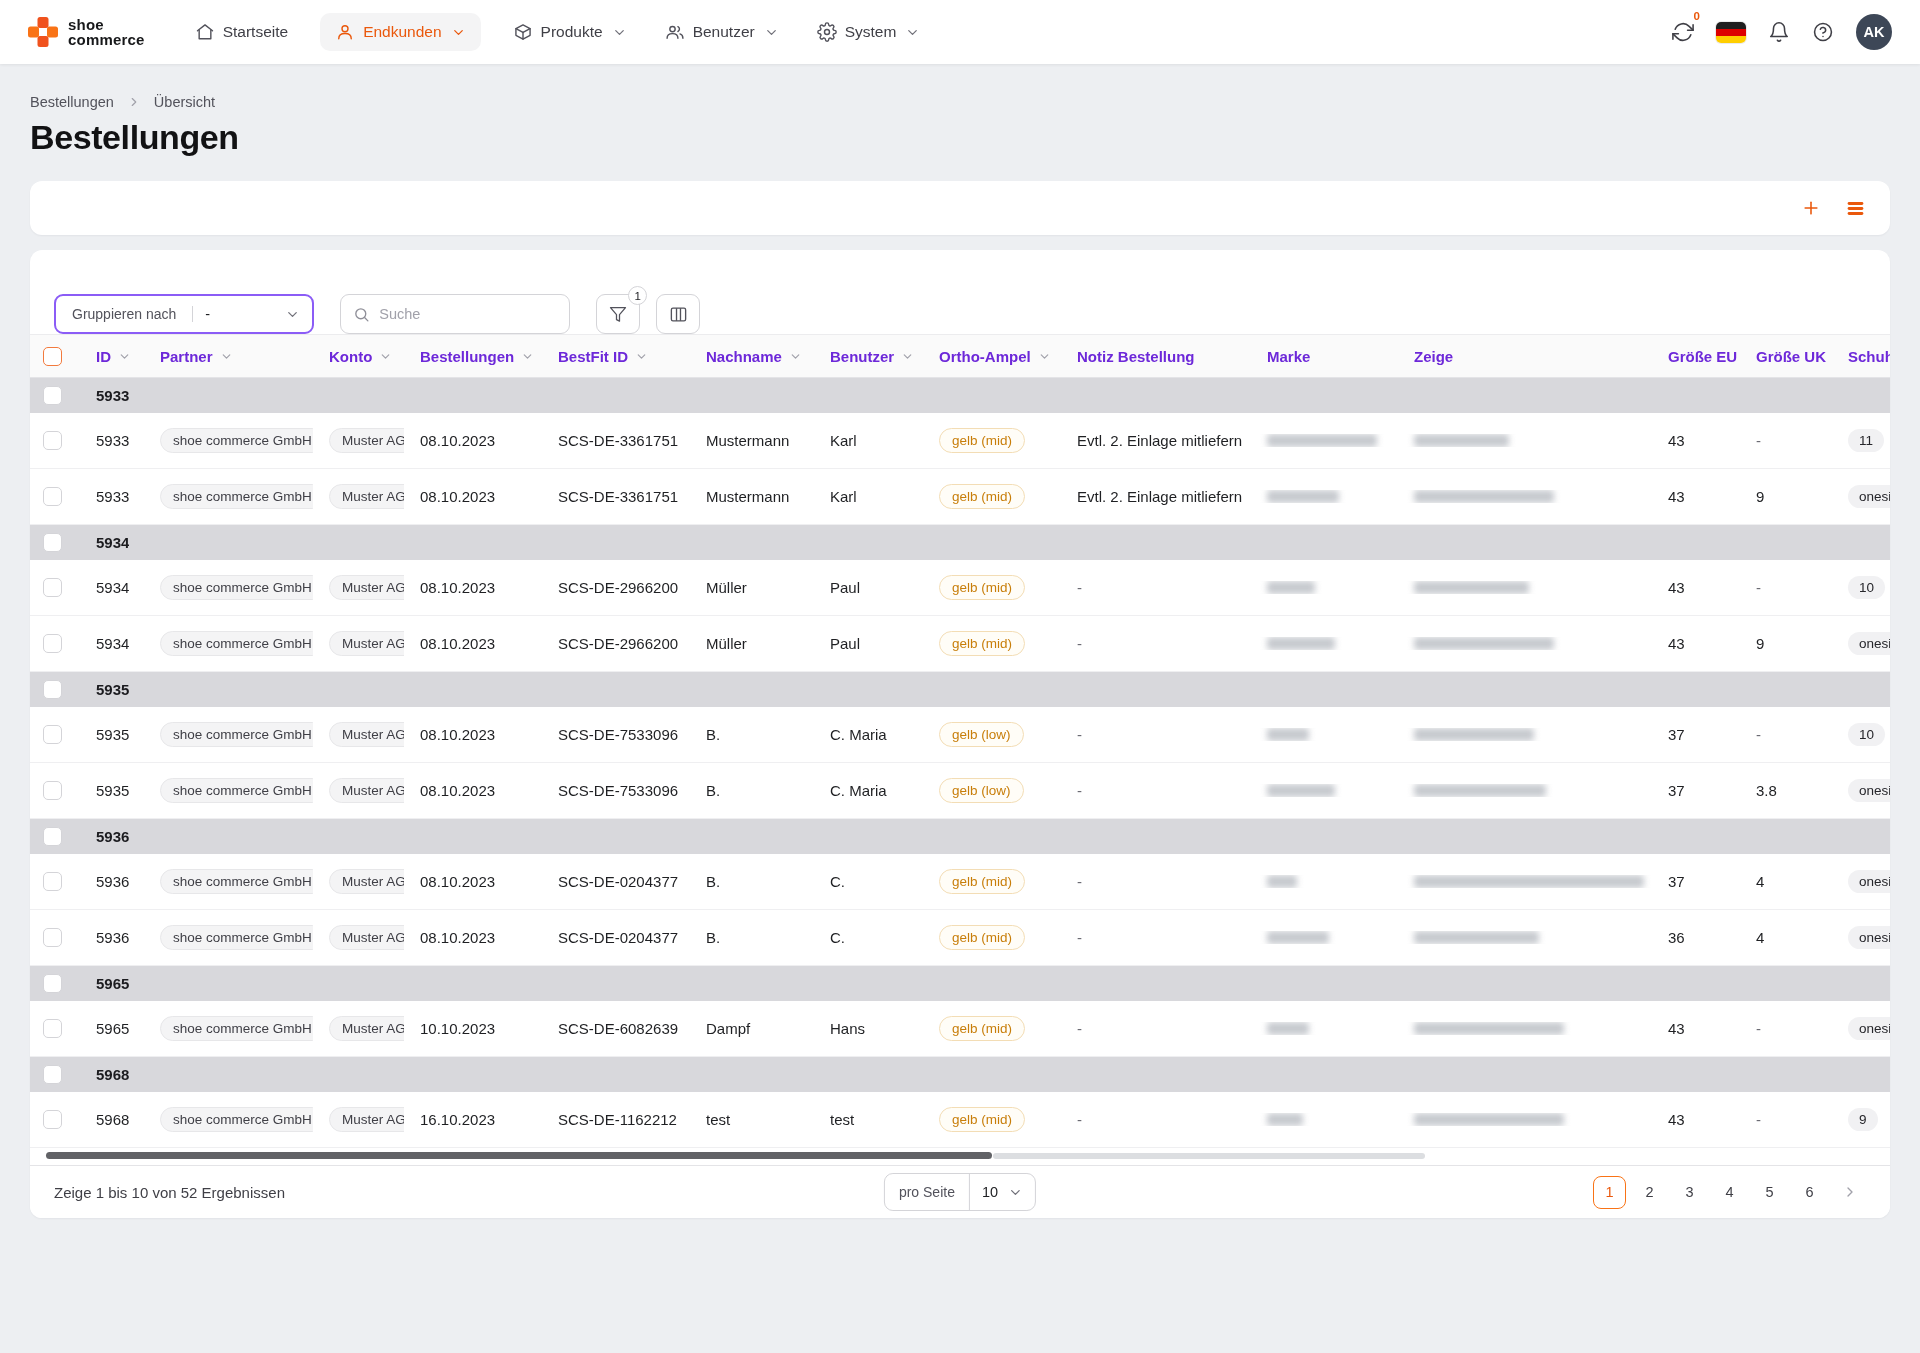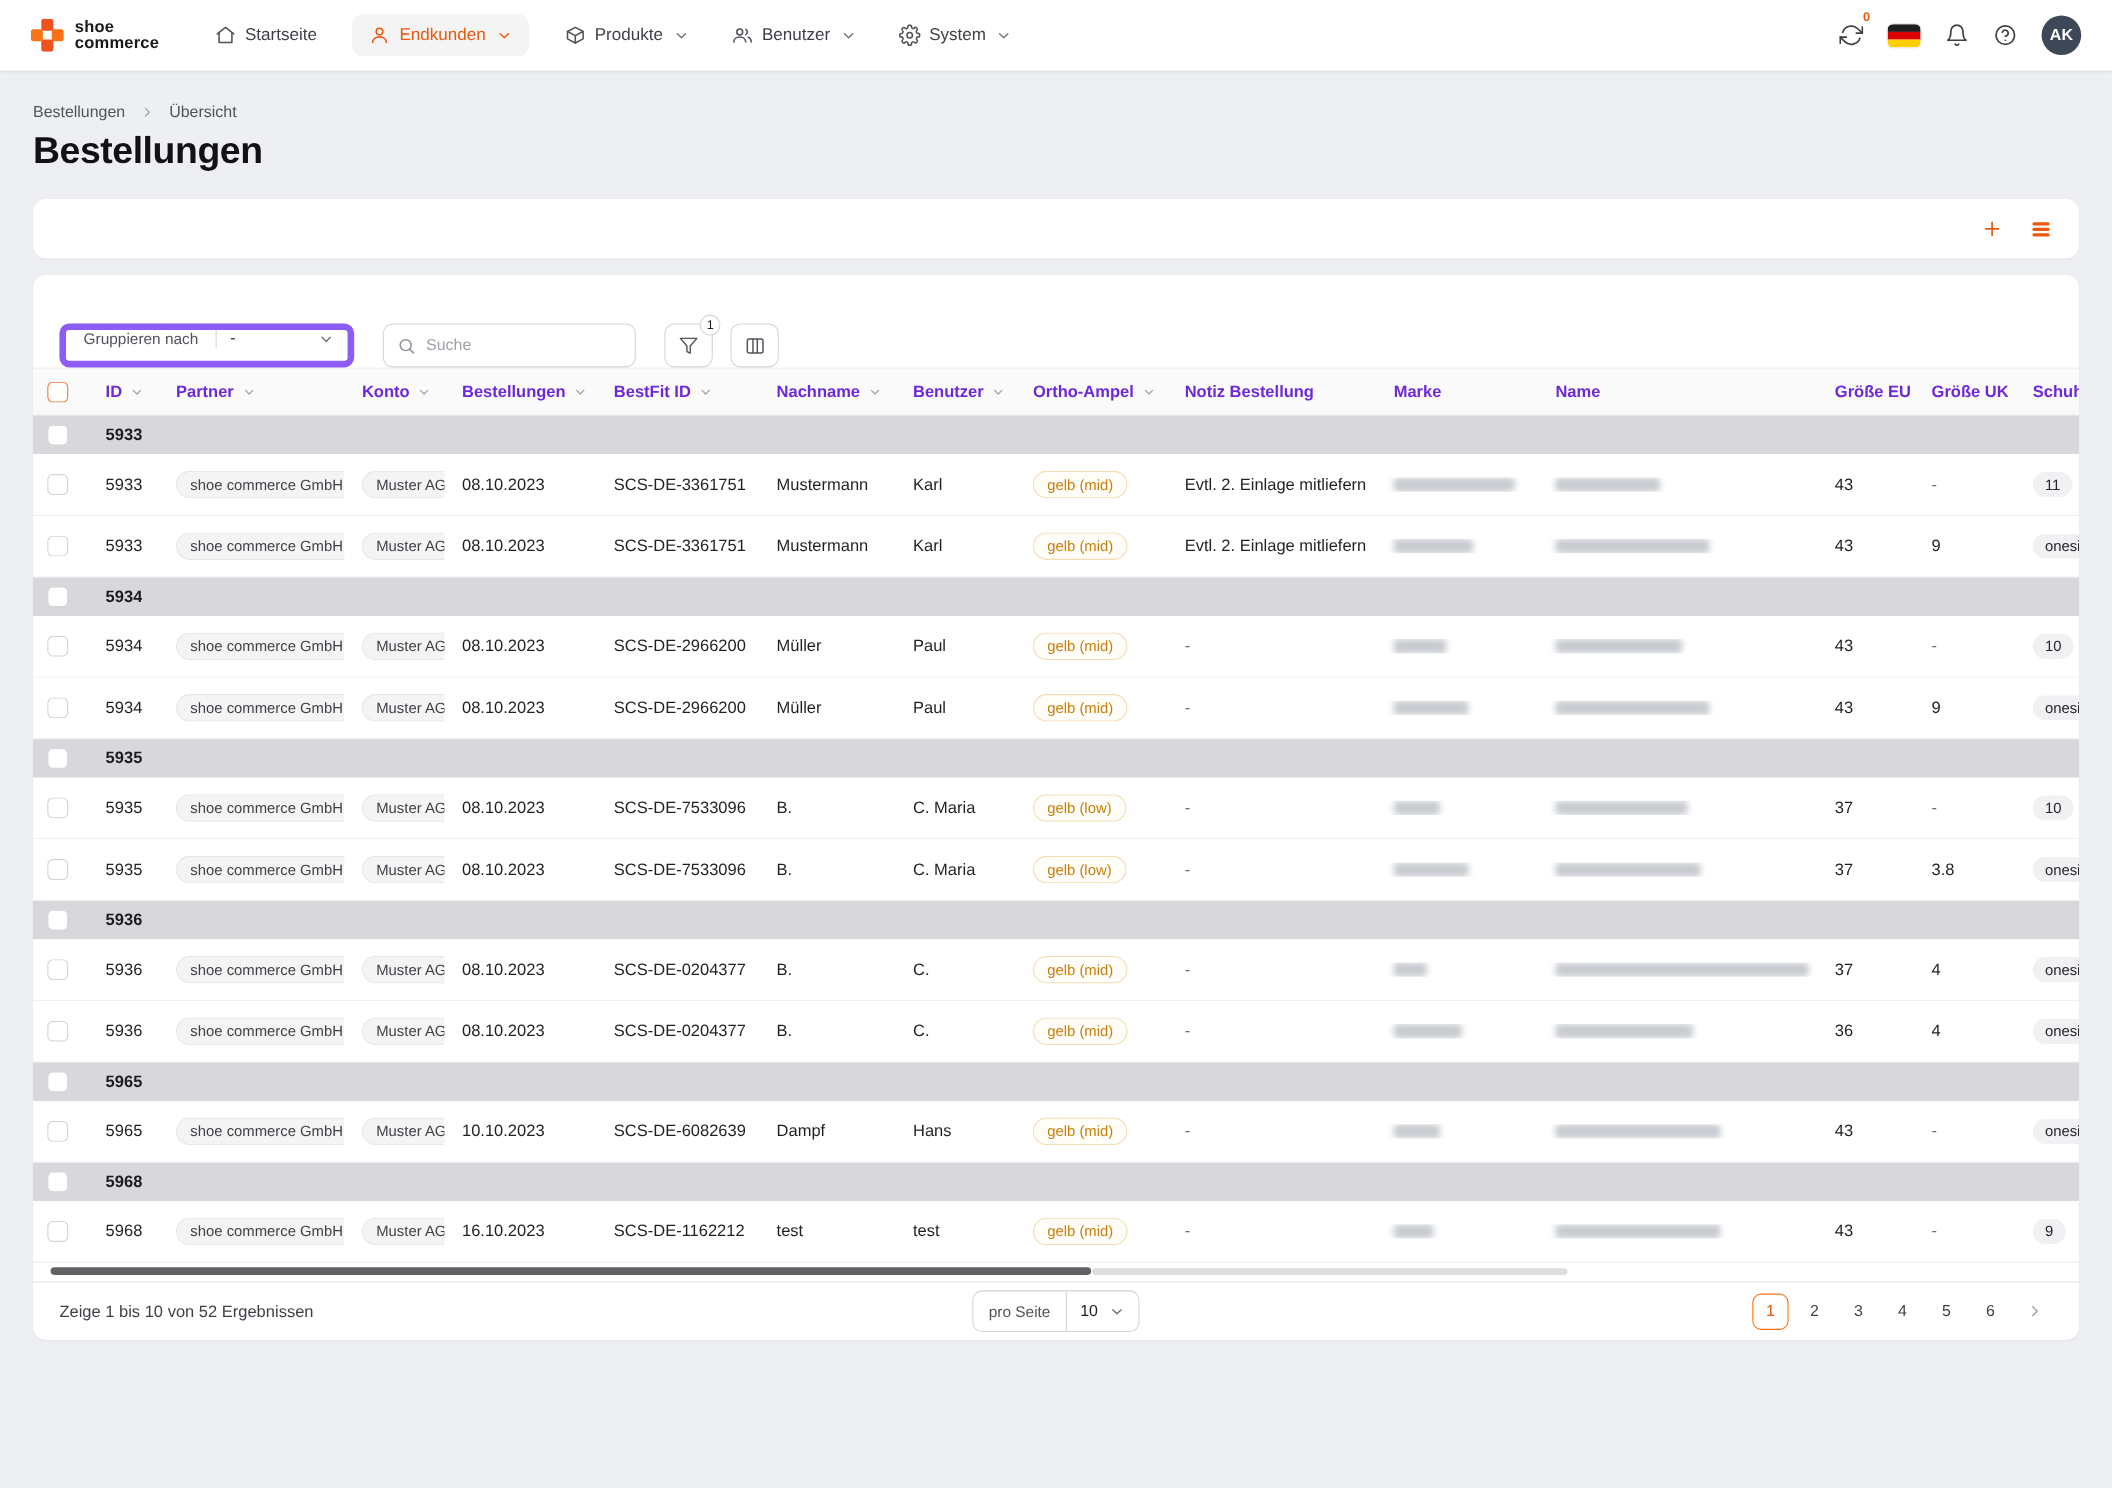--- a/index.html
+++ b/index.html
@@ -47,21 +47,21 @@
   .card{background:#fff;border-radius:12px;box-shadow:0 1px 2px rgba(16,24,40,.05)}
   .card-top{margin-top:24px;height:54px;display:flex;align-items:center;justify-content:flex-end;gap:24px;padding:0 24px}
   .card-top .actico{color:var(--accent);cursor:pointer}
 
   .card-main{margin-top:15px;padding-top:20px;overflow:hidden;position:relative}
   .back-row{display:flex;justify-content:flex-end;padding:0 24px}
   .back-btn{background:var(--accent-soft);color:#5c1a06;border:none;border-radius:9px;height:40px;
     padding:0 19px;font-size:15px;font-weight:600;font-family:inherit;cursor:pointer}
 
   .controls-row{display:flex;align-items:center;margin-top:24px;padding:0 24px}
-  .groupby{display:flex;align-items:flex-start;height:40px;border:6px solid #8b5cf6;border-radius:9px;overflow:visible}
+  .groupby{display:flex;align-items:center;height:40px;border:2px solid #8b5cf6;border-radius:9px;overflow:visible}
   .gb-label{display:flex;align-items:center;padding:0 16px;font-size:14px;color:#52525b;white-space:nowrap}
   .gb-select{display:flex;align-items:center;justify-content:space-between;width:120px;padding:0 12px;
     border-left:1px solid #d4d4d8;font-size:14.5px;color:#1f2023;cursor:pointer}
   .gb-select .chev{color:#71717a}
   .searchbox{display:flex;align-items:center;gap:9px;width:230px;height:40px;border:1px solid #d4d4d8;
     border-radius:9px;padding:0 12px;margin-left:26px;color:#8f8f98}
   .searchbox input{border:none;outline:none;flex:1;font-size:14.5px;font-family:inherit;color:#1f2023;min-width:0}
   .searchbox input::placeholder{color:#a1a1aa}
   .iconbtn{position:relative;width:44px;height:40px;border:1px solid #d4d4d8;border-radius:9px;background:#fff;
     display:flex;align-items:center;justify-content:center;color:#52525b;cursor:pointer}
@@ -376,21 +376,21 @@
               </svg>
             </span>
           </div>
           <div class="cell th" style="width:190px">
             <span>Notiz Bestellung</span>
           </div>
           <div class="cell th" style="width:147px">
             <span>Marke</span>
           </div>
           <div class="cell th" style="width:254px">
-            <span>Name</span>
+            <span>Zeige</span>
           </div>
           <div class="cell th" style="width:88px">
             <span>Größe EU</span>
           </div>
           <div class="cell th" style="width:92px">
             <span>Größe UK</span>
           </div>
           <div class="cell th" style="width:120px">
             <span>Schuhweite</span>
           </div>

